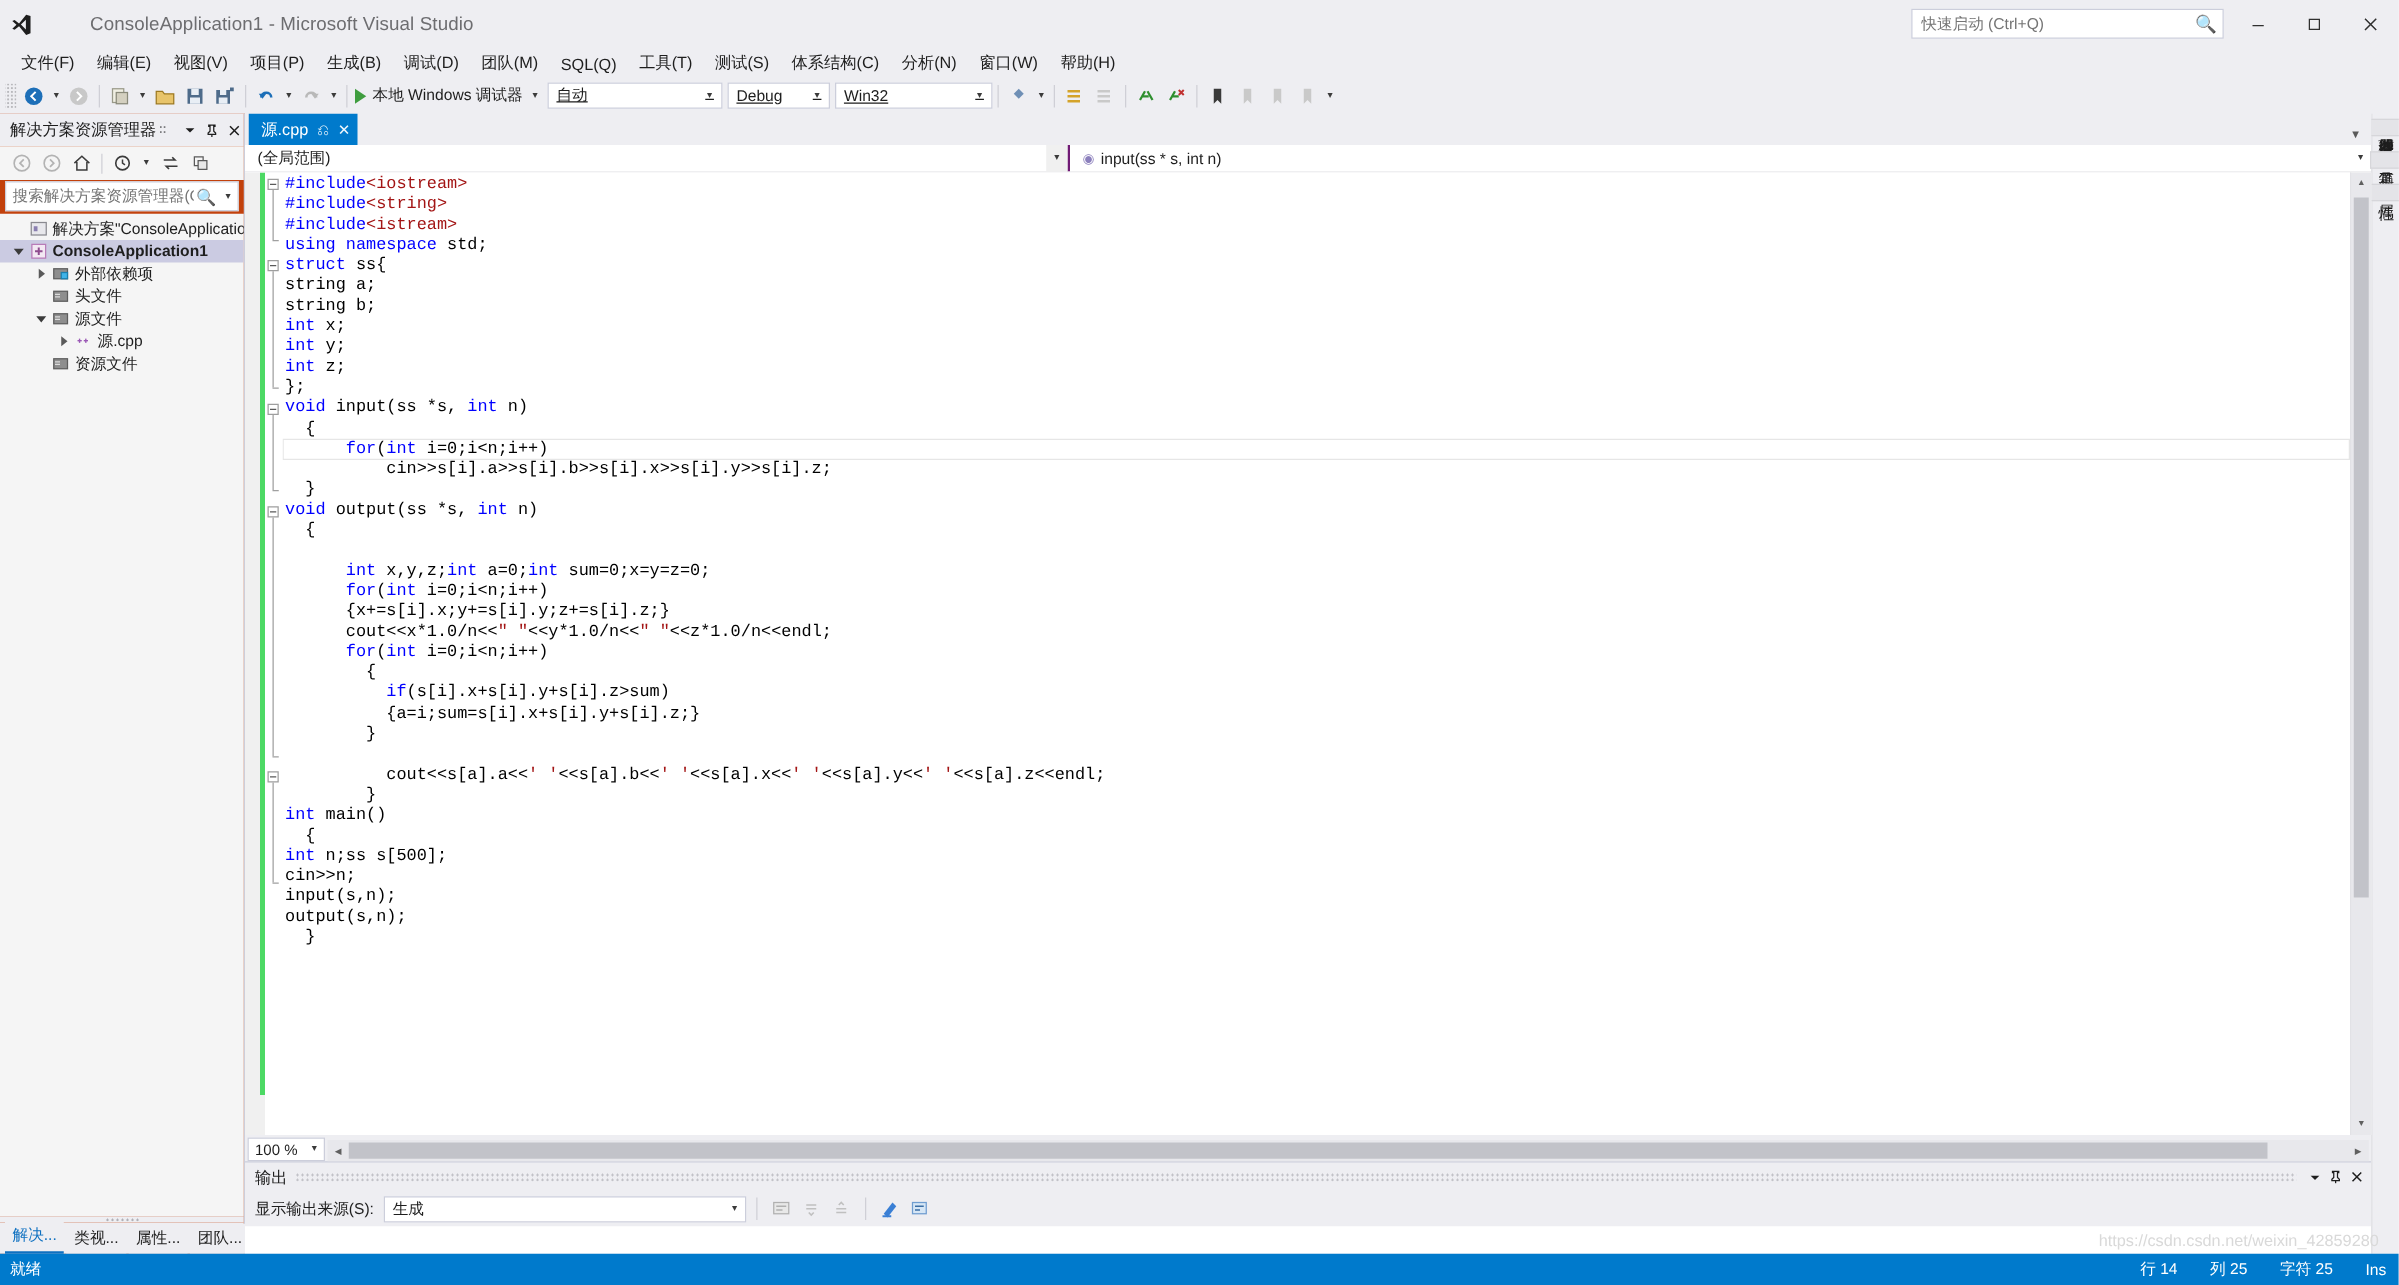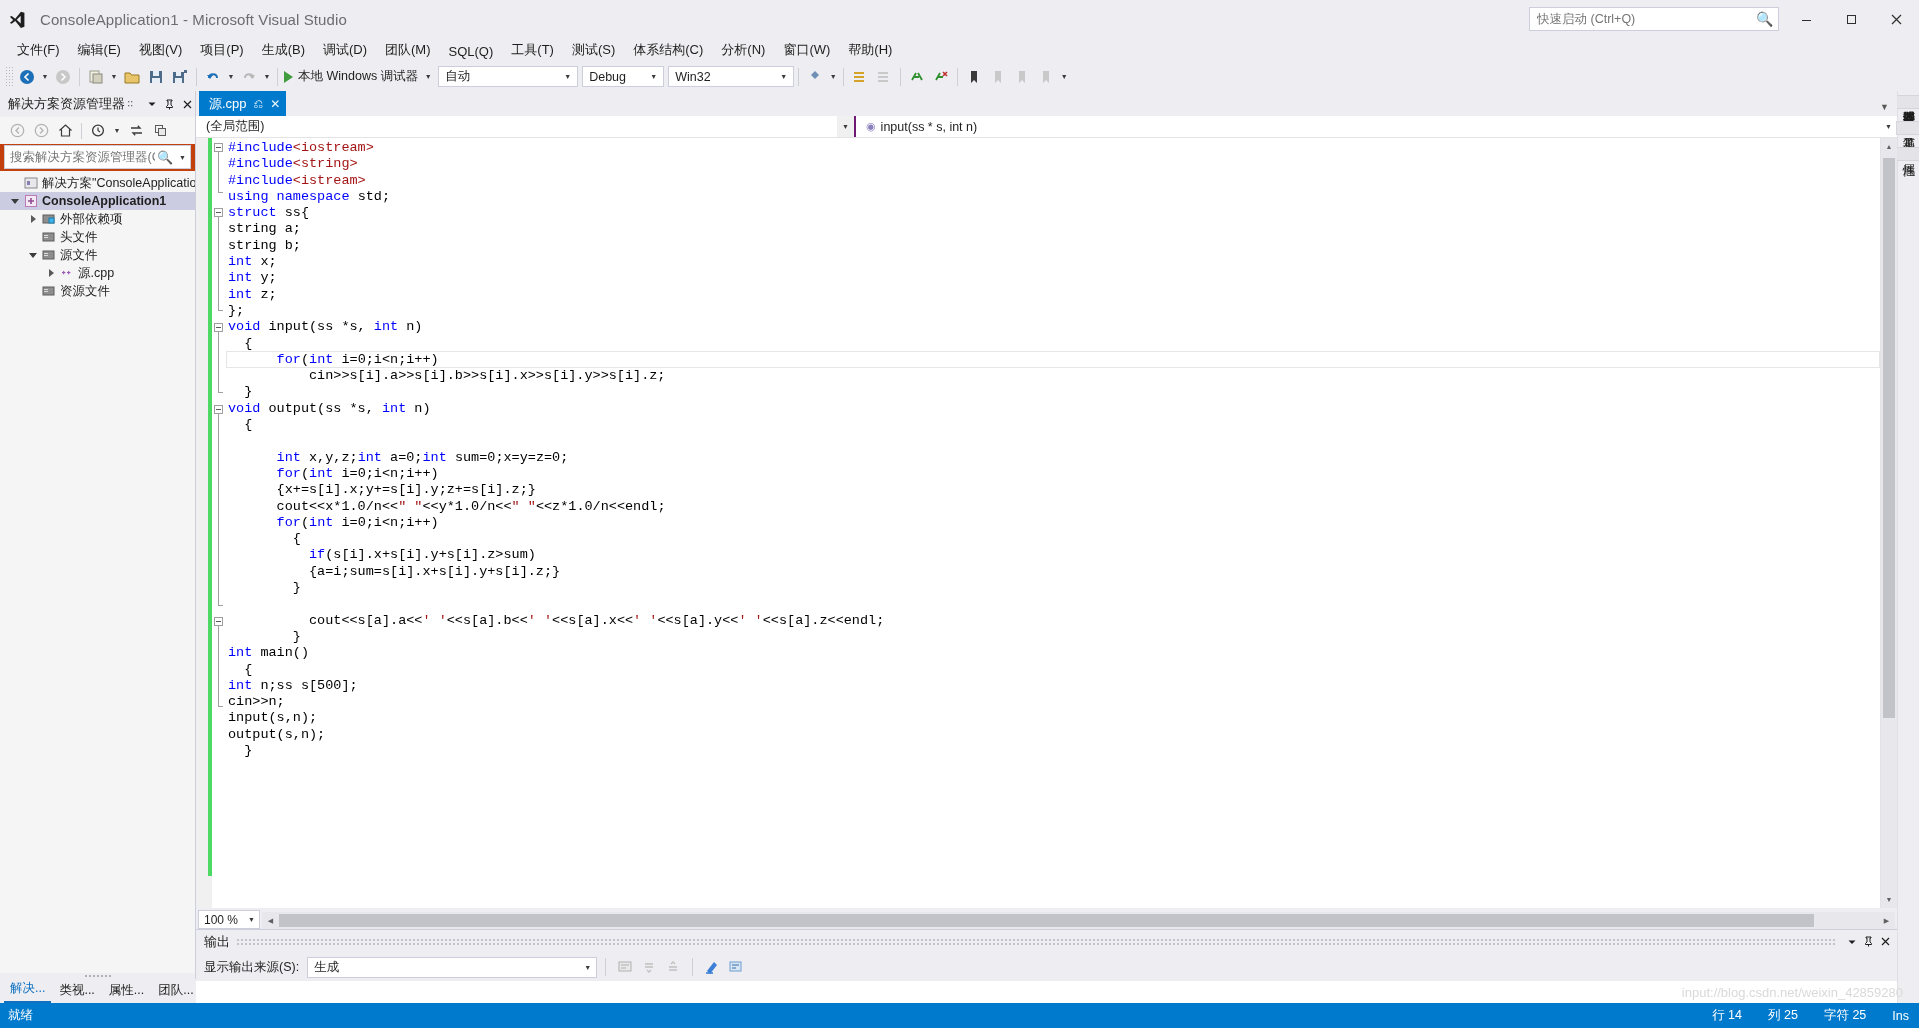--- a/index.html
+++ b/index.html
@@ -8,21 +8,21 @@
     font-family: "Liberation Sans", sans-serif;
     font-size: 12px;
     background: #ffffff;
     overflow: hidden;
   }
   .app { position: relative; width: 1919px; height: 1028px; background: #eeeef2; display: flex; flex-direction: column; }
 
   
   .titlebar {
     height: 38px; background: #eeeef2; display: flex; align-items: center;
-    flex: 0 0 38px; position: relative;
+    flex: 0 0 38px; position: relative; gap: 32px;
   }
   .vs-logo { width: 32px; height: 38px; display: flex; align-items: center; justify-content: center; }
   .vs-logo svg { width: 19px; height: 19px; }
   .title-text { color: #6d6d70; font-size: 15px; margin-left: 8px; letter-spacing: .1px; }
   .titlebar-right { margin-left: auto; display: flex; align-items: center; height: 38px; }
   .quick-launch {
     width: 250px; height: 24px; background: #ffffff; border: 1px solid #cccedb;
     display: flex; align-items: center; padding: 0 4px 0 7px; margin-right: 5px;
   }
   .quick-launch input {
@@ -52,21 +52,21 @@
     background-image: radial-gradient(#b8b8bc 1px, transparent 1px);
     background-size: 3px 3px; background-position: 1px 2px; }
   .tb-btn { width: 24px; height: 23px; display: flex; align-items: center; justify-content: center; position: relative; }
   .tb-sep { width: 1px; height: 18px; background: #cfcfd6; margin: 0 4px; }
   .tb-caret { width: 12px; height: 23px; display: flex; align-items: center; justify-content: center; color: #3b3b3b; font-size: 7px; }
   .tb-start { display: flex; align-items: center; height: 23px; padding: 0 4px 0 2px; }
   .tb-start .tri { width: 0; height: 0; border-left: 9px solid #3f9d3f; border-top: 6px solid transparent; border-bottom: 6px solid transparent; margin-right: 5px; }
   .tb-start span { font-size: 12.5px; color: #1e1e1e; }
   .tb-combo {
     height: 21px; border: 1px solid #cccedb; background: #fff; display: flex; align-items: center;
-    padding: 0 2px 0 6px; font-size: 12.5px; color: #1e1e1e; margin-left: 4px;
+    padding: 0 2px 0 6px; font-size: 12.5px; color: #1e1e1e; margin-left: 4px; text-decoration: underline;
   }
   .tb-combo .arw { margin-left: auto; font-size: 7px; color: #3b3b3b; padding: 0 4px; }
 
   
   .bodywrap { flex: 1; display: flex; min-height: 0; }
 
   
   .solexp { width: 196px; flex: 0 0 196px; display: flex; flex-direction: column; background: #c2410c; border-right: 1px solid #cccedb;}
   .panel-head { height: 26px; display: flex; align-items: center; padding: 0 3px 0 8px; background:#eeeef2; }
   .panel-title { font-size: 13px; color: #1e1e1e; white-space: nowrap; }
@@ -744,14 +744,14 @@
   <div class="statusbar">
     <span>就绪</span>
     <span class="st-right">
       <span>行 14</span>
       <span>列 25</span>
       <span>字符 25</span>
       <span>Ins</span>
     </span>
   </div>
 
-  <div class="watermark">input://blog.csdn.net/weixin_42859280</div>
+  <div class="watermark">https://csdn.csdn.net/weixin_42859280</div>
 </div>
 
 </body></html>

